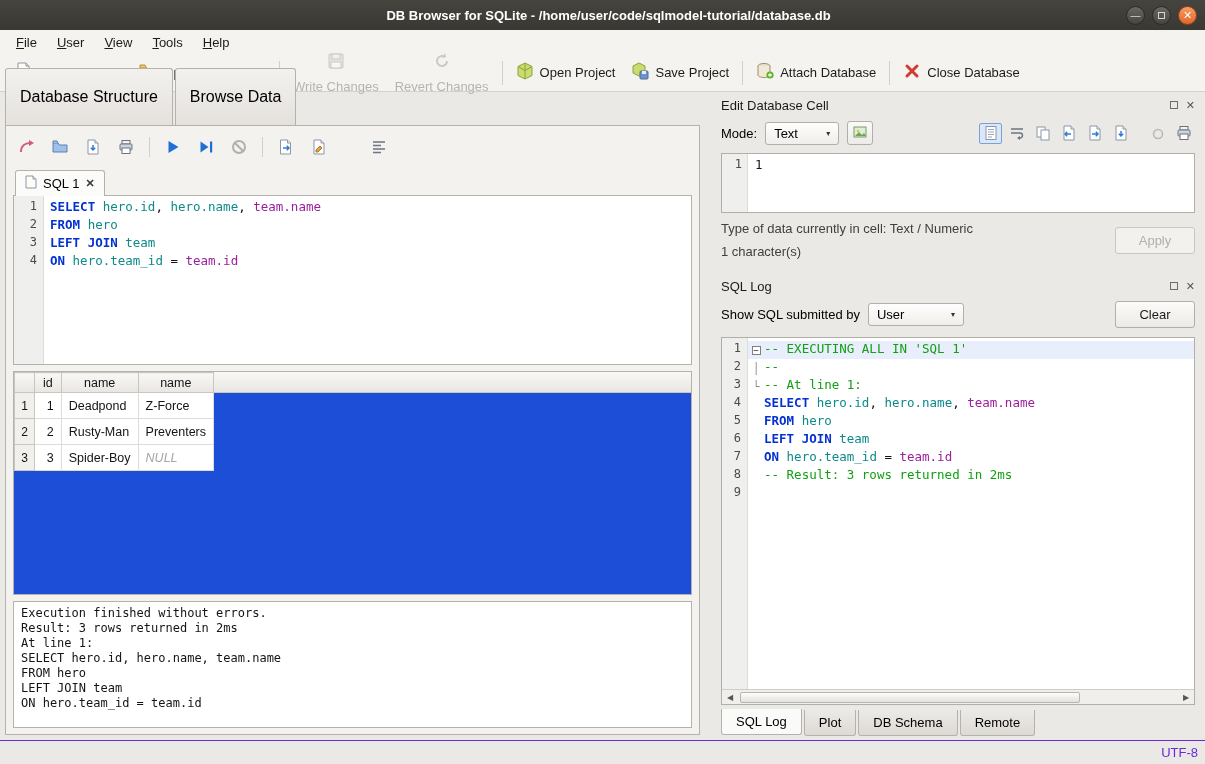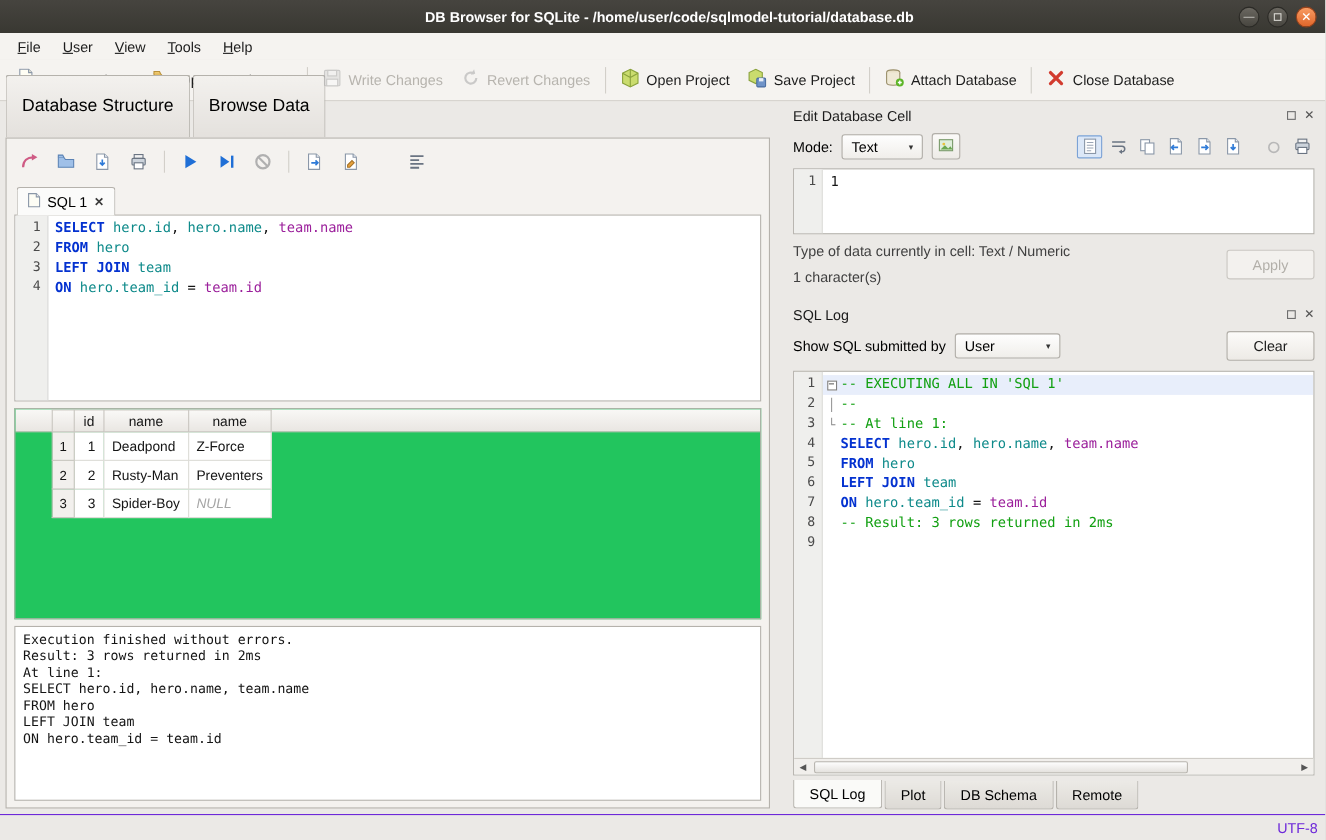--- a/index.html
+++ b/index.html
@@ -16,21 +16,21 @@
   .max-box { width:7px; height:7px; border:1.5px solid #d9d7d2; display:inline-block; }
 
   
   .menubar { height:24px; background:#f5f3f0; display:flex; align-items:center; padding-left:6px; font-size:13px; color:#1c1c1c; flex:none; }
   .menu-item { padding:3px 10px; }
   .menu-item::first-letter { text-decoration:underline; }
 
   
   .toolbar { height:38px; background:#f5f3f0; border-bottom:1px solid #d4d1cb; display:flex; align-items:center; padding:0 6px; font-size:13px; color:#1c1c1c; flex:none; }
   .tb-btn { display:flex; align-items:center; gap:6px; padding:5px 8px; border-radius:3px; white-space:nowrap; }
-  .tb-btn.disabled { color:#b7b4ae; }
+  .tb-btn.disabled { color:#b7b4ae;flex-direction:column; }
   .tb-btn.disabled svg { opacity:.55; }
   .tb-sep { width:1px; height:24px; background:#d2cfc9; margin:0 5px; flex:none; }
   .tb-caret { font-size:9px; color:#444; margin-left:1px; }
 
   
   .main { flex:1; display:flex; min-height:0; }
   .left-panel { width:705px; flex:none; display:flex; flex-direction:column; padding-top:4px; min-height:0; }
   .splitter { width:6px; flex:none; }
   .right-panel { flex:1; display:flex; flex-direction:column; padding:2px 8px 0 0; min-height:0; }
 
@@ -58,21 +58,21 @@
   .code-col { flex:1; padding:3px 0 0 6px; overflow:hidden; }
   .code-line { height:18px; line-height:18px; font:12.5px "DejaVu Sans Mono",monospace; white-space:pre; }
 
   .tok-k { color:#0432d0; font-weight:bold; }
   .tok-t { color:#0e8a8a; }
   .tok-p { color:#9b1f9b; }
   .tok-d { color:#141414; }
   .tok-c { color:#12a012; }
 
   
-  .results-frame { height:192px; border:1px solid #b5b2ac; background:#22c55e; margin-top:6px; position:relative; overflow:hidden; flex:none;padding-left:33px; }
+  .results-frame { height:224px; border:1px solid #b5b2ac; background:#1d4ed8; margin-top:6px; position:relative; overflow:hidden; flex:none; }
   .header-fill { position:absolute; top:0; left:0; right:0; height:21px; background:linear-gradient(#f9f8f6,#e9e6e2); border-bottom:1px solid #c9c6c0; }
   .results-table { position:relative; border-collapse:collapse; font-size:12.5px; color:#141414; }
   .results-table th { font-weight:normal; background:linear-gradient(#f9f8f6,#e9e6e2); border:1px solid #c9c6c0; height:20px; padding:0 8px; }
   .results-table th.corner { width:20px; padding:0; }
   .results-table th.rownum { background:#f2f0ed; font-size:12px; padding:0 5px; }
   .results-table td { border:1px solid #dedcd8; height:26px; padding:0 7px; background:#fff; min-width:60px; }
   .results-table td.num { text-align:right; min-width:26px; }
   .results-table td.null { color:#a6a6a6; font-style:italic; }
 
   

